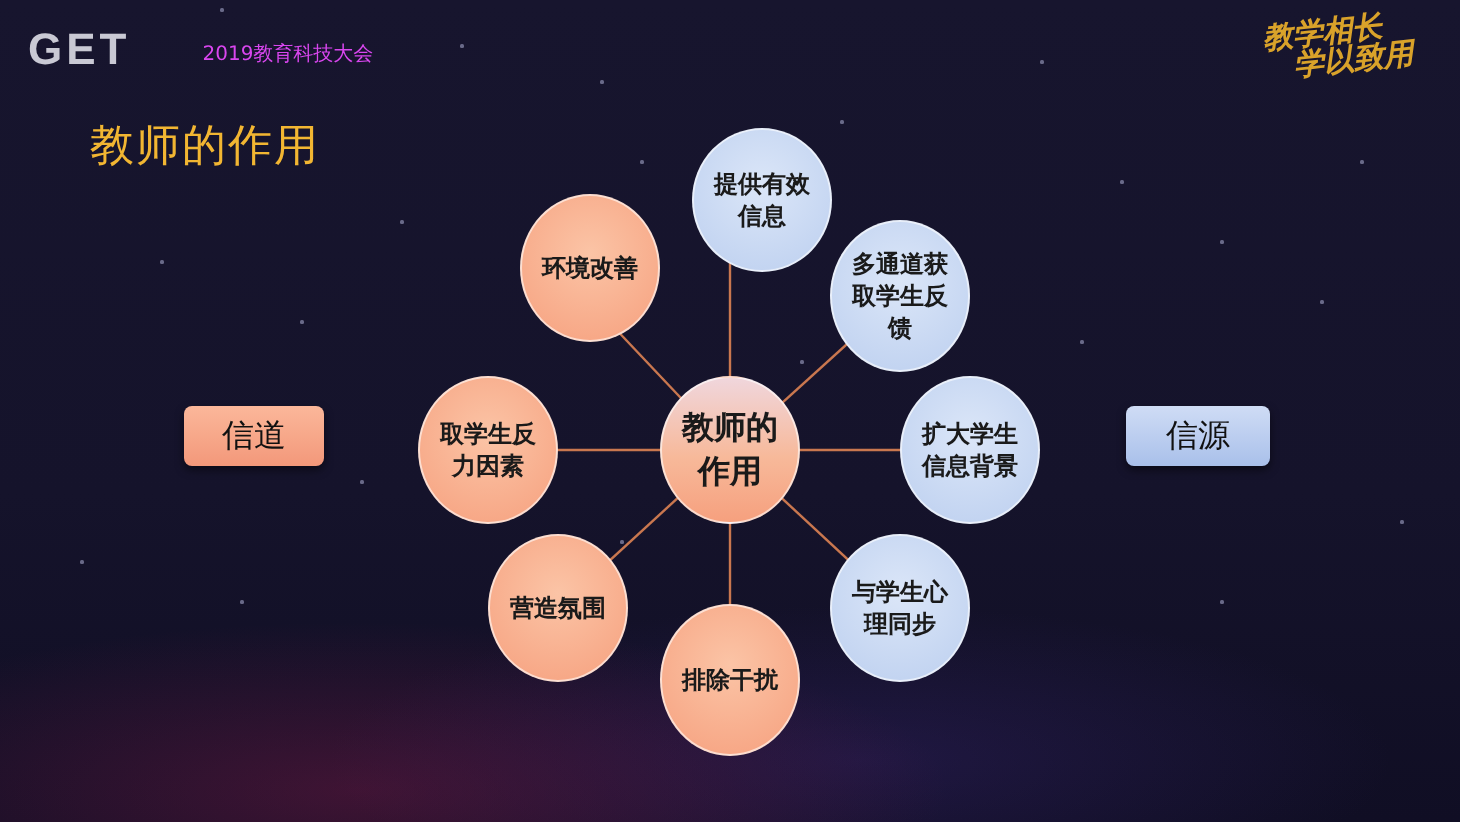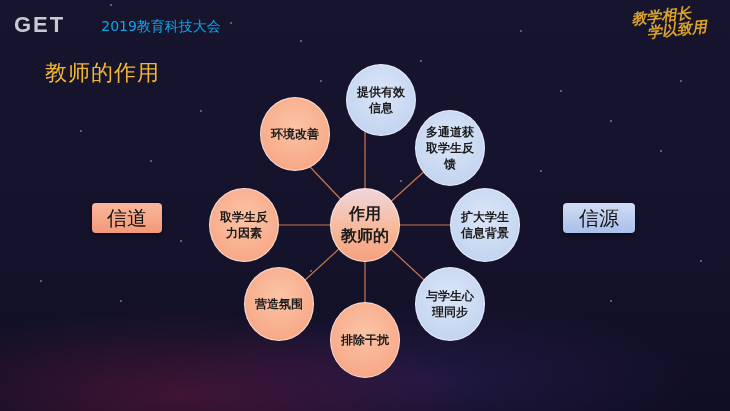--- a/index.html
+++ b/index.html
@@ -16,21 +16,21 @@
       linear-gradient(180deg, #17152e 0%, #15132b 60%, #100e24 100%);
   }
   .stars span { position:absolute; width:1.5px; height:1.5px; background:#8d8fb0; border-radius:50%; opacity:.7; }
   .logo {
     position:absolute; left:14px; top:14px; display:flex; align-items:center;gap:32px;
   }
   .logo .mark {
     font-family:"Liberation Sans",sans-serif; font-weight:bold; font-size:22px; letter-spacing:2px;
     color:#c9c9d4; line-height:22px;
   }
-  .logo .conf { color:#0ea5e9; font-size:14px; margin-left:4px; margin-top:4px; }
+  .logo .conf { color:#d946ef; font-size:10px; margin-left:4px; margin-top:4px; }
   .title {
     position:absolute; left:45px; top:58px; color:#f2b632; font-size:22px; letter-spacing:1px;
   }
   .slogan {
     position:absolute; left:632px; top:8px; width:80px; color:#d9a22a;
     font-family:"DejaVu Serif",serif; font-style:italic; font-size:15px; line-height:15px; font-weight:bold;
     transform:rotate(-6deg);
   }
   .slogan .l2 { padding-left:14px; display:block; }
   svg.lines { position:absolute; left:0; top:0; }
@@ -42,21 +42,21 @@
   .circle span { display:block; width:56px; }
   .orange { background:radial-gradient(circle at 50% 40%, #fbc4a6 0%, #f6a07e 100%); }
   .blue { background:radial-gradient(circle at 50% 40%, #dbe6f8 0%, #bccfef 100%); }
   .center {
     background:linear-gradient(180deg, #f0d6dc 0%, #f7b99a 55%, #f6a07e 100%);
     font-size:16px; line-height:22px;
   }
   .center span { width:60px; }
   .tag {
     position:absolute; height:30px; border-radius:4px; display:flex; align-items:center; justify-content:center;
-    font-size:20px; color:#111; box-shadow:0 2px 4px rgba(0,0,0,0.5);
+    font-size:16px; color:#111; box-shadow:0 2px 4px rgba(0,0,0,0.5);
   }
   .tag.left { left:92px; top:203px; width:70px; background:linear-gradient(180deg,#fbb79a,#f3987a); }
   .tag.right { left:563px; top:203px; width:72px; background:linear-gradient(180deg,#cfdcf5,#a9c0ea); }
 </style>
 </head>
 <body>
 
 <div class="bg"></div>
 <div class="stars">
   <span style="left:110px;top:4px"></span>
@@ -149,19 +149,19 @@
     </span>
 </div>
 <div class="circle orange" style="left:260px;top:97px;width:70px;height:74px;">
   <span>
       <span>环境改善</span>
     </span>
 </div>
 
 <div class="circle center" style="left:330px;top:188px;width:70px;height:74px;">
   <span>
+      <span>教师的</span>
       <span>作用</span>
-      <span>教师的</span>
     </span>
 </div>
 
 <div class="tag left">信道</div>
 <div class="tag right">信源</div>
 
 </body></html>

